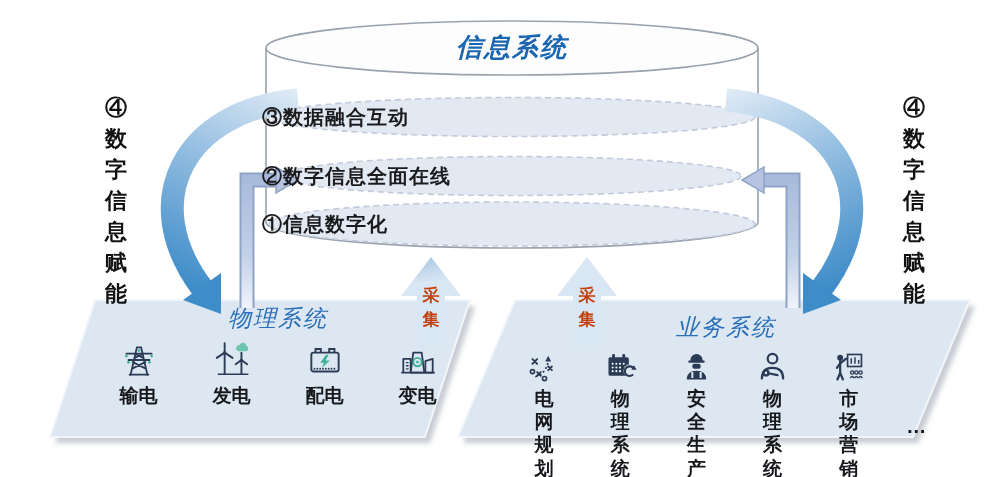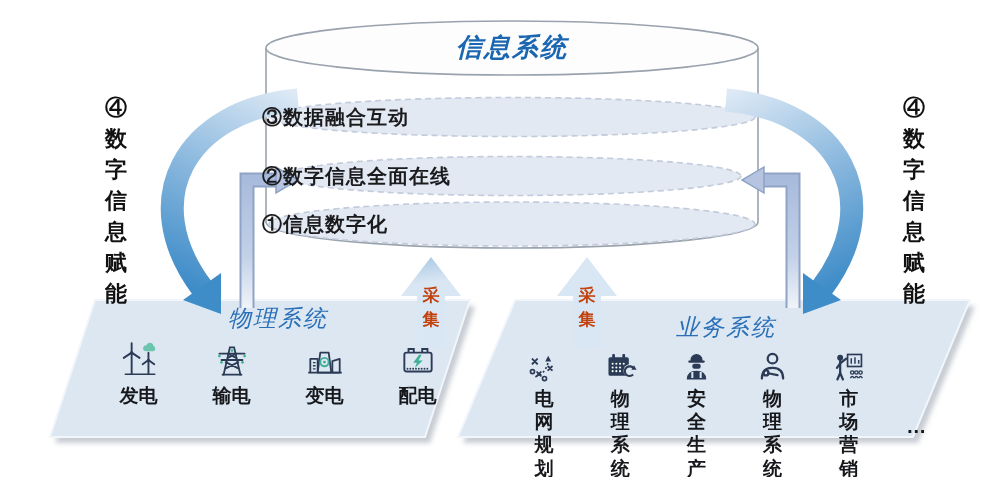--- a/index.html
+++ b/index.html
@@ -125,82 +125,82 @@
   <div class="abs empower empower-right">④数字信息赋能</div>
 
   <div class="abs collect collect-left">采集</div>
   <div class="abs collect collect-right">采集</div>
 
   <div class="abs panel-content left-content">
     <div class="panel-title">物理系统</div>
     <div class="items-row">
       <div class="sys-item">
         <svg class="ico" width="42" height="42" viewBox="0 0 40 40">
-          <g stroke="#2b3a55" stroke-width="1.8" fill="none" stroke-linecap="round">
-            <path d="M13,14 L13,33 M13,13 L13,4 M13,13 L5.5,18 M13,13 L20.5,18"></path>
-            <path d="M29,21 L29,33 M29,20 L29,13 M29,20 L23.5,24 M29,20 L34.5,24"></path>
-            <path d="M7,33.5 L35,33.5" stroke-width="1.5"></path>
-          </g>
-          <circle cx="13" cy="13" r="1.5" fill="#2b3a55"></circle>
-          <circle cx="29" cy="20" r="1.3" fill="#2b3a55"></circle>
-          <path d="M24,10 a3,3 0 0 1 3,-4 a3.5,3.5 0 0 1 6.8,0.6 a2.6,2.6 0 0 1 -0.3,5 l-6.8,0 a2.9,2.9 0 0 1 -2.7,-1.6 z" fill="#6cc5ae"></path>
-        </svg>
-        <div class="item-label">发电</div>
-      </div>
-      <div class="sys-item">
-        <svg class="ico" width="42" height="42" viewBox="0 0 40 40">
           <g stroke="#2b3a55" stroke-width="1.7" fill="none" stroke-linecap="round">
             <path d="M12,34 L18,8 L22,8 L28,34"></path>
             <path d="M8,14 L32,14 M10,20 L30,20"></path>
             <path d="M14,28 L26,22 M14,22 L26,28 M16,18 L24,14 M16,14 L24,18"></path>
             <path d="M11,34 L29,34"></path>
           </g>
           <g fill="#3faf97">
             <circle cx="8" cy="16.2" r="1.3"></circle>
               <circle cx="32" cy="16.2" r="1.3"></circle>
             <circle cx="10" cy="22.2" r="1.3"></circle>
               <circle cx="30" cy="22.2" r="1.3"></circle>
             <circle cx="20" cy="11" r="1.3"></circle>
           </g>
         </svg>
         <div class="item-label">输电</div>
       </div>
       <div class="sys-item">
         <svg class="ico" width="42" height="42" viewBox="0 0 40 40">
-          <g stroke="#2b3a55" stroke-width="1.7" fill="none" stroke-linejoin="round">
-            <path d="M6,32 L6,19 L13,19 L13,32"></path>
-            <path d="M8.5,22.5 L11,22.5 M8.5,25.5 L11,25.5 M8.5,28.5 L11,28.5" stroke-width="1.3"></path>
-            <path d="M15.5,13 L23.5,13 L26,32 L13,32 Z"></path>
-            <path d="M27,32 L27,21 L34,19 L34,32 Z"></path>
-            <path d="M4,32 L36,32"></path>
-          </g>
-          <circle cx="19.5" cy="22" r="4" fill="none" stroke="#3faf97" stroke-width="1.8"></circle>
-          <circle cx="19.5" cy="22" r="1.4" fill="#3faf97"></circle>
-        </svg>
-        <div class="item-label">变电</div>
+          <g stroke="#2b3a55" stroke-width="1.8" fill="none" stroke-linecap="round">
+            <path d="M13,14 L13,33 M13,13 L13,4 M13,13 L5.5,18 M13,13 L20.5,18"></path>
+            <path d="M29,21 L29,33 M29,20 L29,13 M29,20 L23.5,24 M29,20 L34.5,24"></path>
+            <path d="M7,33.5 L35,33.5" stroke-width="1.5"></path>
+          </g>
+          <circle cx="13" cy="13" r="1.5" fill="#2b3a55"></circle>
+          <circle cx="29" cy="20" r="1.3" fill="#2b3a55"></circle>
+          <path d="M24,10 a3,3 0 0 1 3,-4 a3.5,3.5 0 0 1 6.8,0.6 a2.6,2.6 0 0 1 -0.3,5 l-6.8,0 a2.9,2.9 0 0 1 -2.7,-1.6 z" fill="#6cc5ae"></path>
+        </svg>
+        <div class="item-label">发电</div>
       </div>
       <div class="sys-item">
         <svg class="ico" width="42" height="42" viewBox="0 0 40 40">
           <g stroke="#2b3a55" stroke-width="1.8" fill="none">
             <rect x="7" y="13" width="26" height="18" rx="2"></rect>
             <path d="M11,13 L11,9.5 L16,9.5 L16,13 M24,13 L24,9.5 L29,9.5 L29,13"></path>
           </g>
           <polygon points="21,15 15.5,22.5 19,22.5 17,27.5 24.5,20.5 20.5,20.5 23.5,15" fill="#3faf97"></polygon>
           <g fill="#2b3a55">
             <circle cx="10" cy="28.3" r="0.9"></circle>
               <circle cx="12.7" cy="28.3" r="0.9"></circle>
               <circle cx="15.4" cy="28.3" r="0.9"></circle>
             <circle cx="18.1" cy="28.3" r="0.9"></circle>
               <circle cx="20.8" cy="28.3" r="0.9"></circle>
               <circle cx="23.5" cy="28.3" r="0.9"></circle>
             <circle cx="26.2" cy="28.3" r="0.9"></circle>
               <circle cx="28.9" cy="28.3" r="0.9"></circle>
           </g>
         </svg>
         <div class="item-label">配电</div>
+      </div>
+      <div class="sys-item">
+        <svg class="ico" width="42" height="42" viewBox="0 0 40 40">
+          <g stroke="#2b3a55" stroke-width="1.7" fill="none" stroke-linejoin="round">
+            <path d="M6,32 L6,19 L13,19 L13,32"></path>
+            <path d="M8.5,22.5 L11,22.5 M8.5,25.5 L11,25.5 M8.5,28.5 L11,28.5" stroke-width="1.3"></path>
+            <path d="M15.5,13 L23.5,13 L26,32 L13,32 Z"></path>
+            <path d="M27,32 L27,21 L34,19 L34,32 Z"></path>
+            <path d="M4,32 L36,32"></path>
+          </g>
+          <circle cx="19.5" cy="22" r="4" fill="none" stroke="#3faf97" stroke-width="1.8"></circle>
+          <circle cx="19.5" cy="22" r="1.4" fill="#3faf97"></circle>
+        </svg>
+        <div class="item-label">变电</div>
       </div>
     </div>
   </div>
 
   <div class="abs panel-content right-content">
     <div class="panel-title">业务系统</div>
     <div class="items-row">
       <div class="sys-item">
         <svg class="ico" width="37" height="37" viewBox="0 0 40 40">
           <g stroke="#2b3a55" stroke-width="2" stroke-linecap="round" fill="none">

